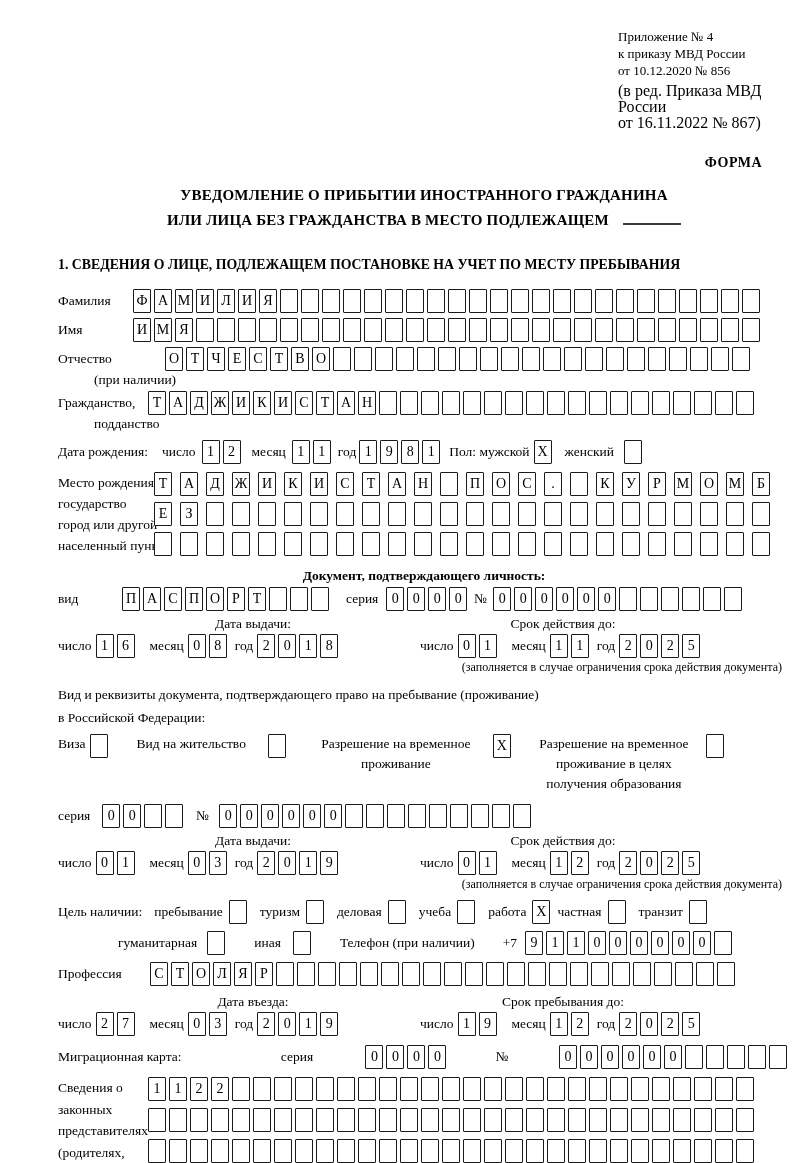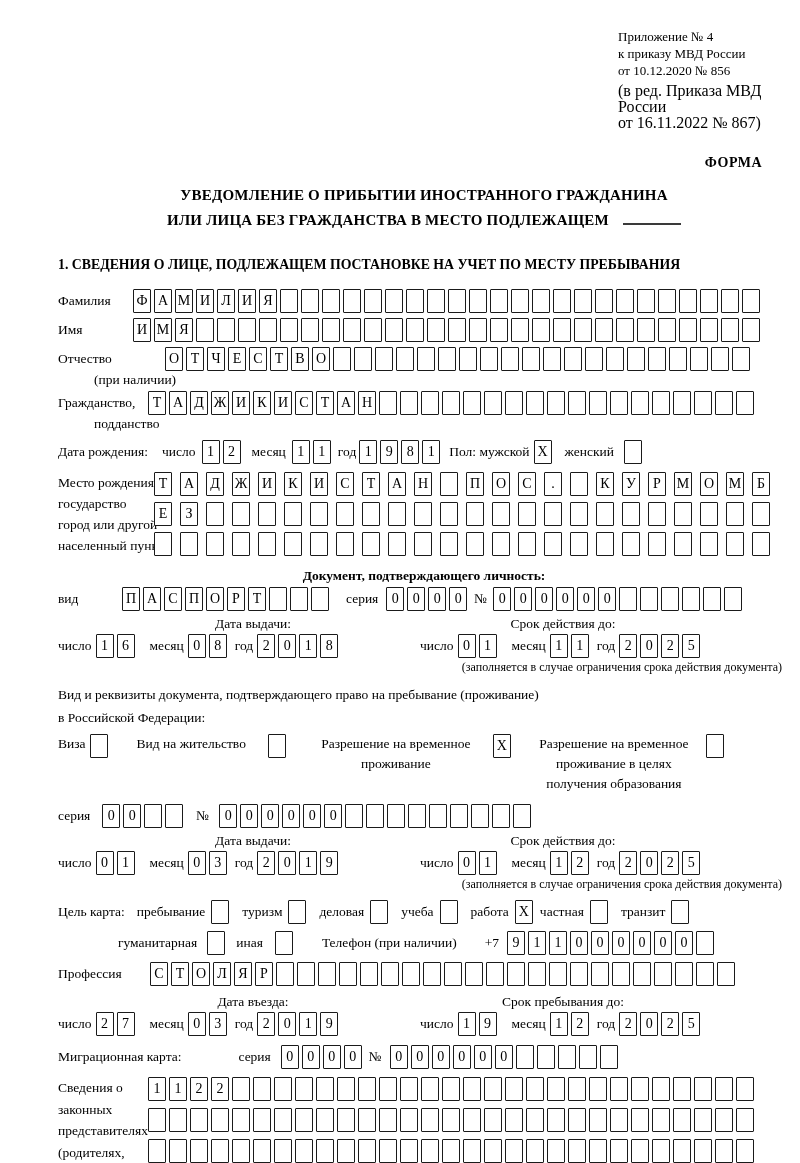--- a/index.html
+++ b/index.html
@@ -503,21 +503,21 @@
           <span class="cell">2</span>
           <span class="cell">0</span>
           <span class="cell">2</span>
           <span class="cell">5</span>
         </span>
     </span>
   </div>
   <div class="note-right">(заполняется в случае ограничения срока действия документа)</div>
 
   <div class="row purpose" style="margin-top:8px;">
-    <span class="lbl">Цель карта:</span>
+    <span class="lbl">Цель наличии:</span>
     <span class="lbl" style="margin-left:6px;">пребывание</span>
     <span class="cells">
         <span class="cell"></span>
       </span>
     <span class="lbl">туризм</span>
     <span class="cells">
         <span class="cell"></span>
       </span>
     <span class="lbl">деловая</span>
     <span class="cells">
@@ -539,21 +539,21 @@
     <span class="cells">
         <span class="cell"></span>
       </span>
   </div>
 
   <div class="row" style="margin-top:7px;margin-left:60px;">
     <span class="lbl" style="margin-right:10px;">гуманитарная</span>
     <span class="cells">
         <span class="cell"></span>
       </span>
-    <span class="lbl" style="margin-left:8px;margin-right:12px;">иная</span>
+    <span class="lbl" style="margin-left:26px;margin-right:12px;">иная</span>
     <span class="cells">
         <span class="cell"></span>
       </span>
     <span class="lbl" style="margin-left:26px;">Телефон (при наличии)</span>
     <span class="lbl" style="margin-left:28px;margin-right:8px;">+7</span>
     <span class="cells">
         <span class="cell">9</span>
         <span class="cell">1</span>
         <span class="cell">1</span>
         <span class="cell">0</span>
@@ -638,21 +638,21 @@
       <span class="lbl" style="margin-left:5px;">год</span>
       <span class="cells">
           <span class="cell">2</span>
           <span class="cell">0</span>
           <span class="cell">2</span>
           <span class="cell">5</span>
         </span>
     </span>
   </div>
 
-  <div class="row" style="margin-top:9px;">
+  <div class="row" style="margin-top:9px;justify-content:space-between;">
     <span class="lbl">Миграционная карта:</span>
     <span class="lbl" style="margin-left:57px;margin-right:10px;">серия</span>
     <span class="cells">
         <span class="cell">0</span>
         <span class="cell">0</span>
         <span class="cell">0</span>
         <span class="cell">0</span>
       </span>
     <span class="lbl" style="margin-left:4px;margin-right:8px;">№</span>
     <span class="cells">

